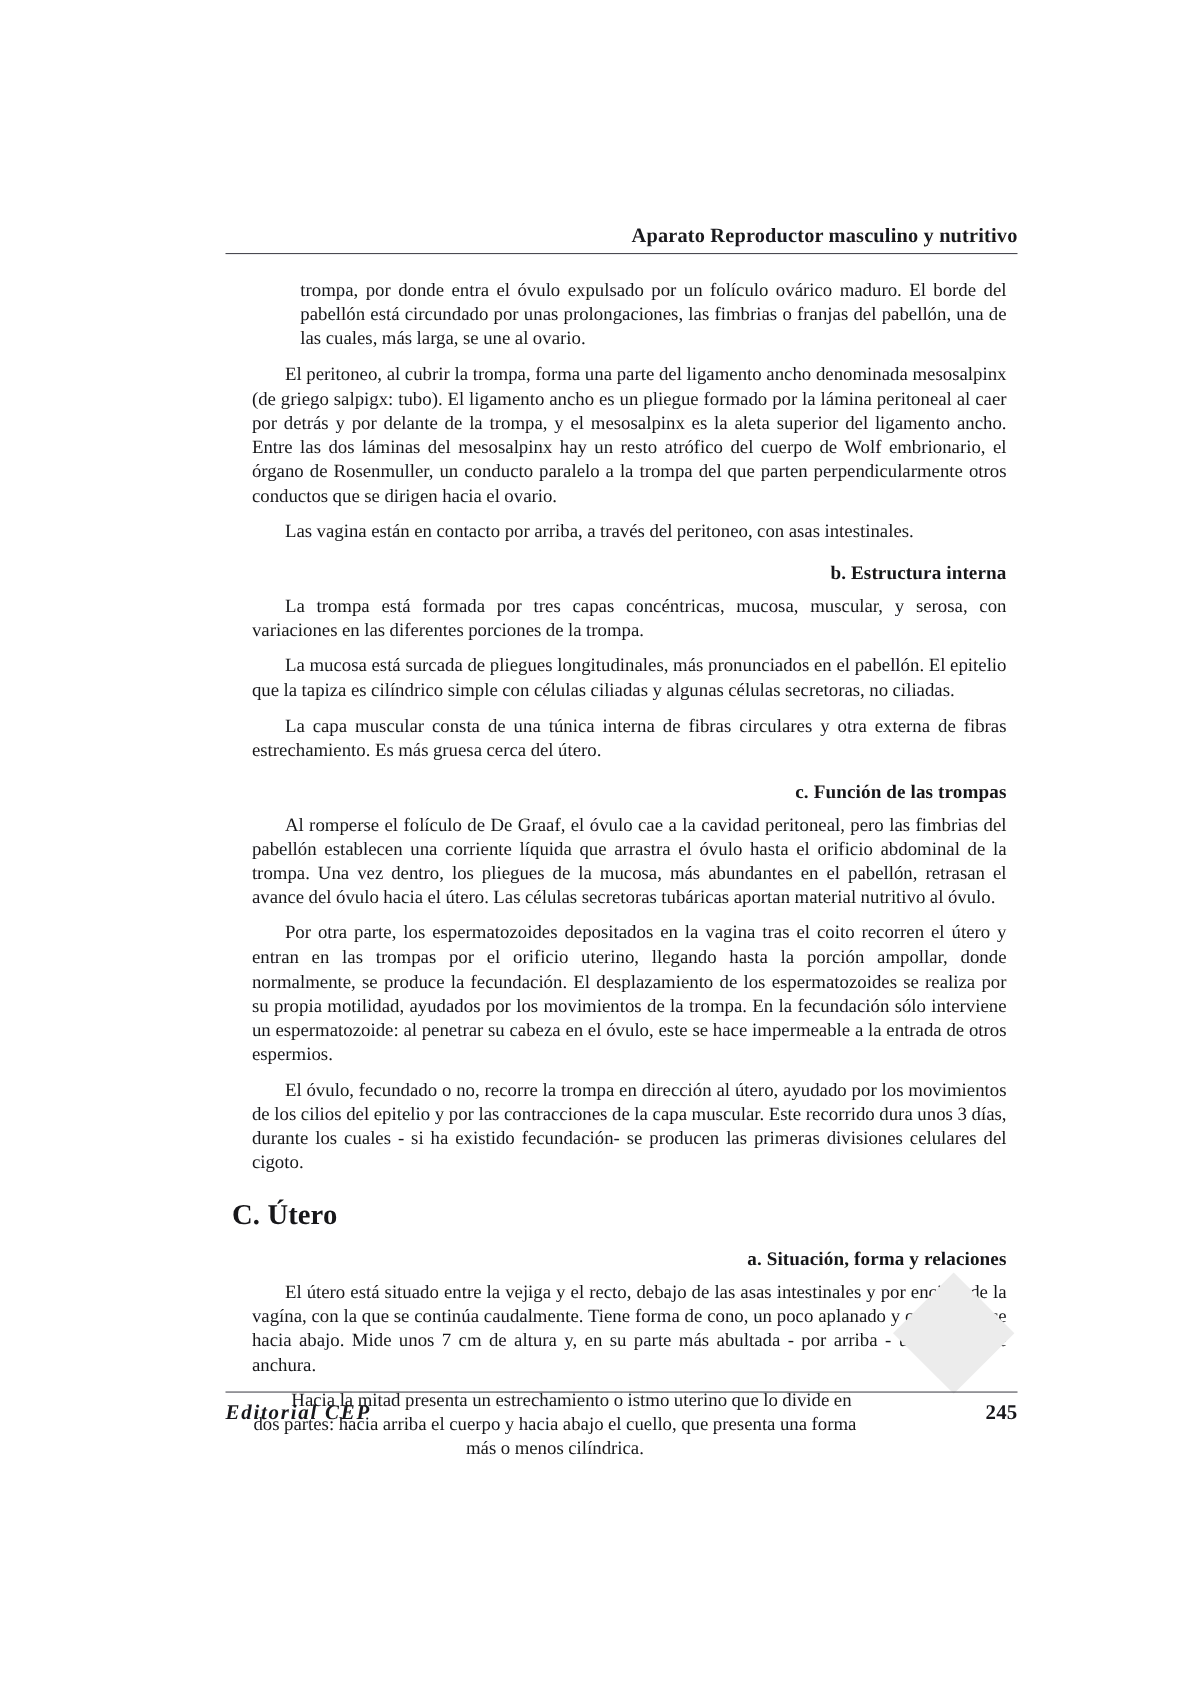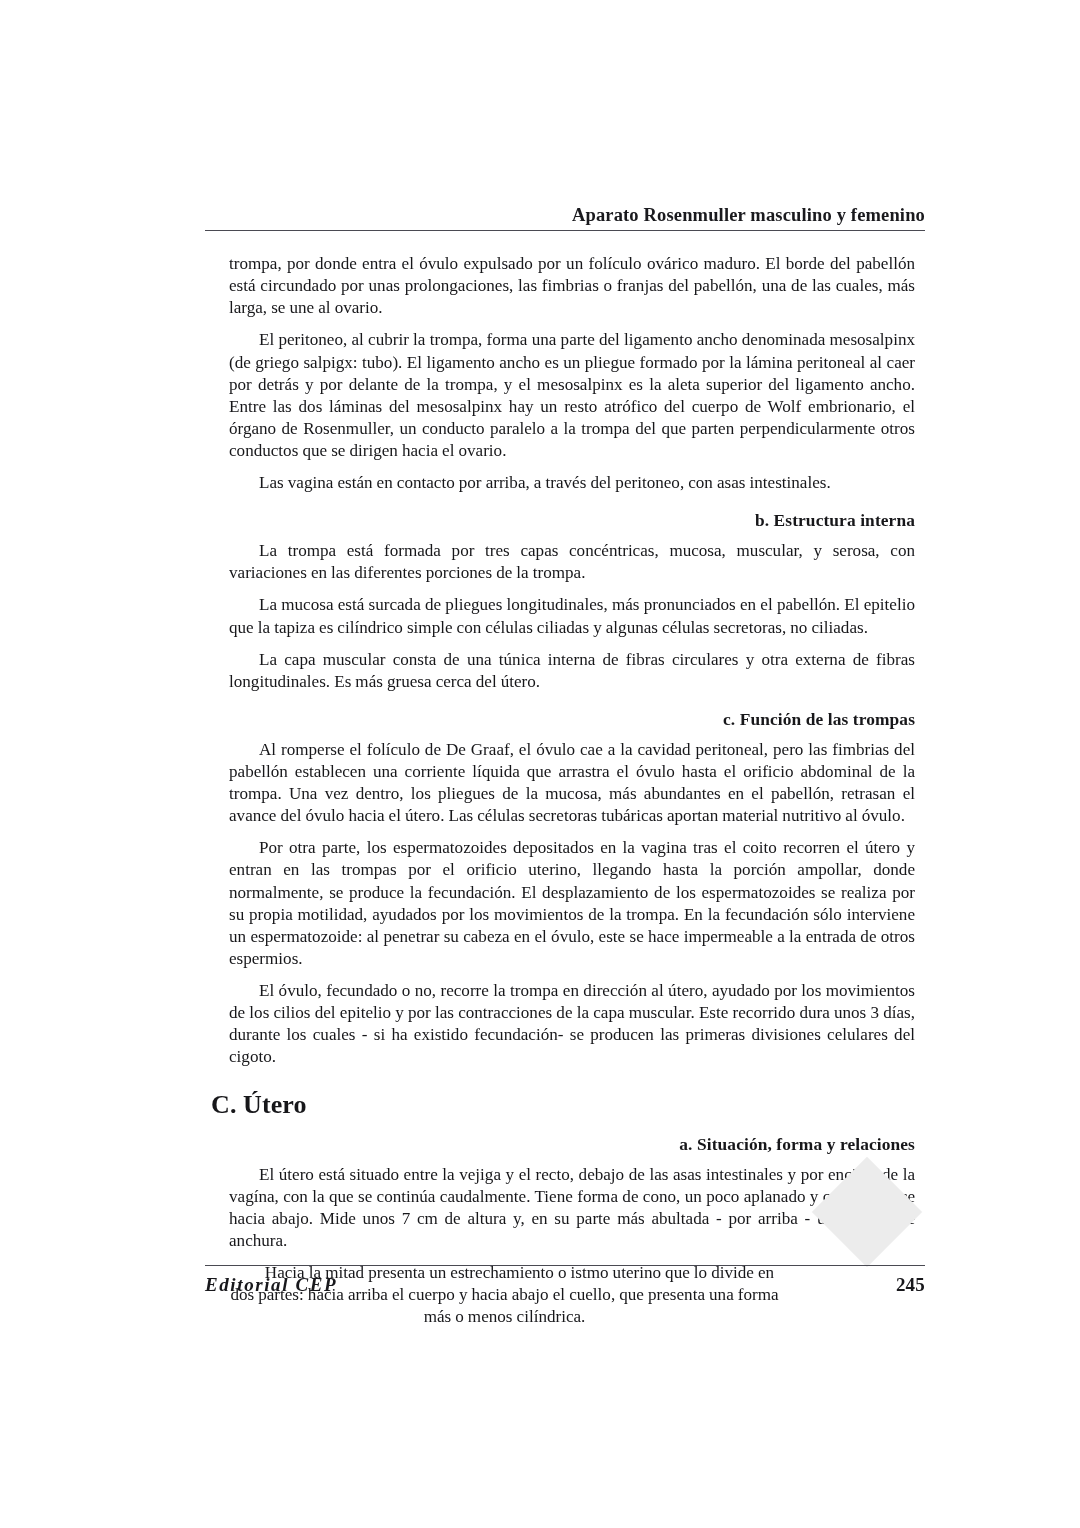--- a/index.html
+++ b/index.html
@@ -58,20 +58,21 @@
     line-height: 1.295;
     text-align: justify;
     text-justify: inter-word;
     text-indent: 30px;
     color: #17171a;
     word-spacing: -0.2px;
   }
 
   p.para.no-indent {
     text-indent: 0;
+    margin-left: 44px;
   }
 
   
   p.para.narrow {
     width: 551px;
     text-align: center;
   }
 
   
   h3.heading-lvl2 {
@@ -175,41 +176,41 @@
     color: #18181c;
     letter-spacing: 0.2px;
   }
 </style>
 </head>
 <body>
 
 <div class="page">
 
   <div class="header">
-    <div class="header-title">Aparato Rosenmuller masculino y femenino</div>
+    <div class="header-title">Aparato Reproductor masculino y nutritivo</div>
     <div class="header-rule"></div>
   </div>
 
   <div class="content">
 
     <p class="para no-indent">trompa, por donde entra el óvulo expulsado por un folículo ovárico maduro. El borde del pabellón está circundado por unas prolongaciones, las fimbrias o franjas del pabellón, una de las cuales, más larga, se une al ovario.</p>
 
     <p class="para">El peritoneo, al cubrir la trompa, forma una parte del ligamento ancho denominada mesosalpinx (de griego salpigx: tubo). El ligamento ancho es un pliegue formado por la lámina peritoneal al caer por detrás y por delante de la trompa, y el mesosalpinx es la aleta superior del ligamento ancho. Entre las dos láminas del mesosalpinx hay un resto atrófico del cuerpo de Wolf embrionario, el órgano de Rosenmuller, un conducto paralelo a la trompa del que parten perpendicularmente otros conductos que se dirigen hacia el ovario.</p>
 
     <p class="para">Las vagina están en contacto por arriba, a través del peritoneo, con asas intestinales.</p>
 
     <h3 class="heading-lvl2">
       <span class="lbl">b.&nbsp;</span><span>Estructura interna</span>
     </h3>
 
     <p class="para">La trompa está formada por tres capas concéntricas, mucosa, muscular, y serosa, con variaciones en las diferentes porciones de la trompa.</p>
 
     <p class="para">La mucosa está surcada de pliegues longitudinales, más pronunciados en el pabellón. El epitelio que la tapiza es cilíndrico simple con células ciliadas y algunas células secretoras, no ciliadas.</p>
 
-    <p class="para">La capa muscular consta de una túnica interna de fibras circulares y otra externa de fibras longitudinales. Es más gruesa cerca del útero.</p>
+    <p class="para">La capa muscular consta de una túnica interna de fibras circulares y otra externa de fibras estrechamiento. Es más gruesa cerca del útero.</p>
 
 
     <h3 class="heading-lvl2">
       <span class="lbl">c.&nbsp;</span><span>Función de las trompas</span>
     </h3>
 
     <p class="para">Al romperse el folículo de De Graaf, el óvulo cae a la cavidad peritoneal, pero las fimbrias del pabellón establecen una corriente líquida que arrastra el óvulo hasta el orificio abdominal de la trompa. Una vez dentro, los pliegues de la mucosa, más abundantes en el pabellón, retrasan el avance del óvulo hacia el útero. Las células secretoras tubáricas aportan material nutritivo al óvulo.</p>
 
     <p class="para">Por otra parte, los espermatozoides depositados en la vagina tras el coito recorren el útero y entran en las trompas por el orificio uterino, llegando hasta la porción ampollar, donde normalmente, se produce la fecundación. El desplazamiento de los espermatozoides se realiza por su propia motilidad, ayudados por los movimientos de la trompa. En la fecundación sólo interviene un espermatozoide: al penetrar su cabeza en el óvulo, este se hace impermeable a la entrada de otros espermios.</p>
 

